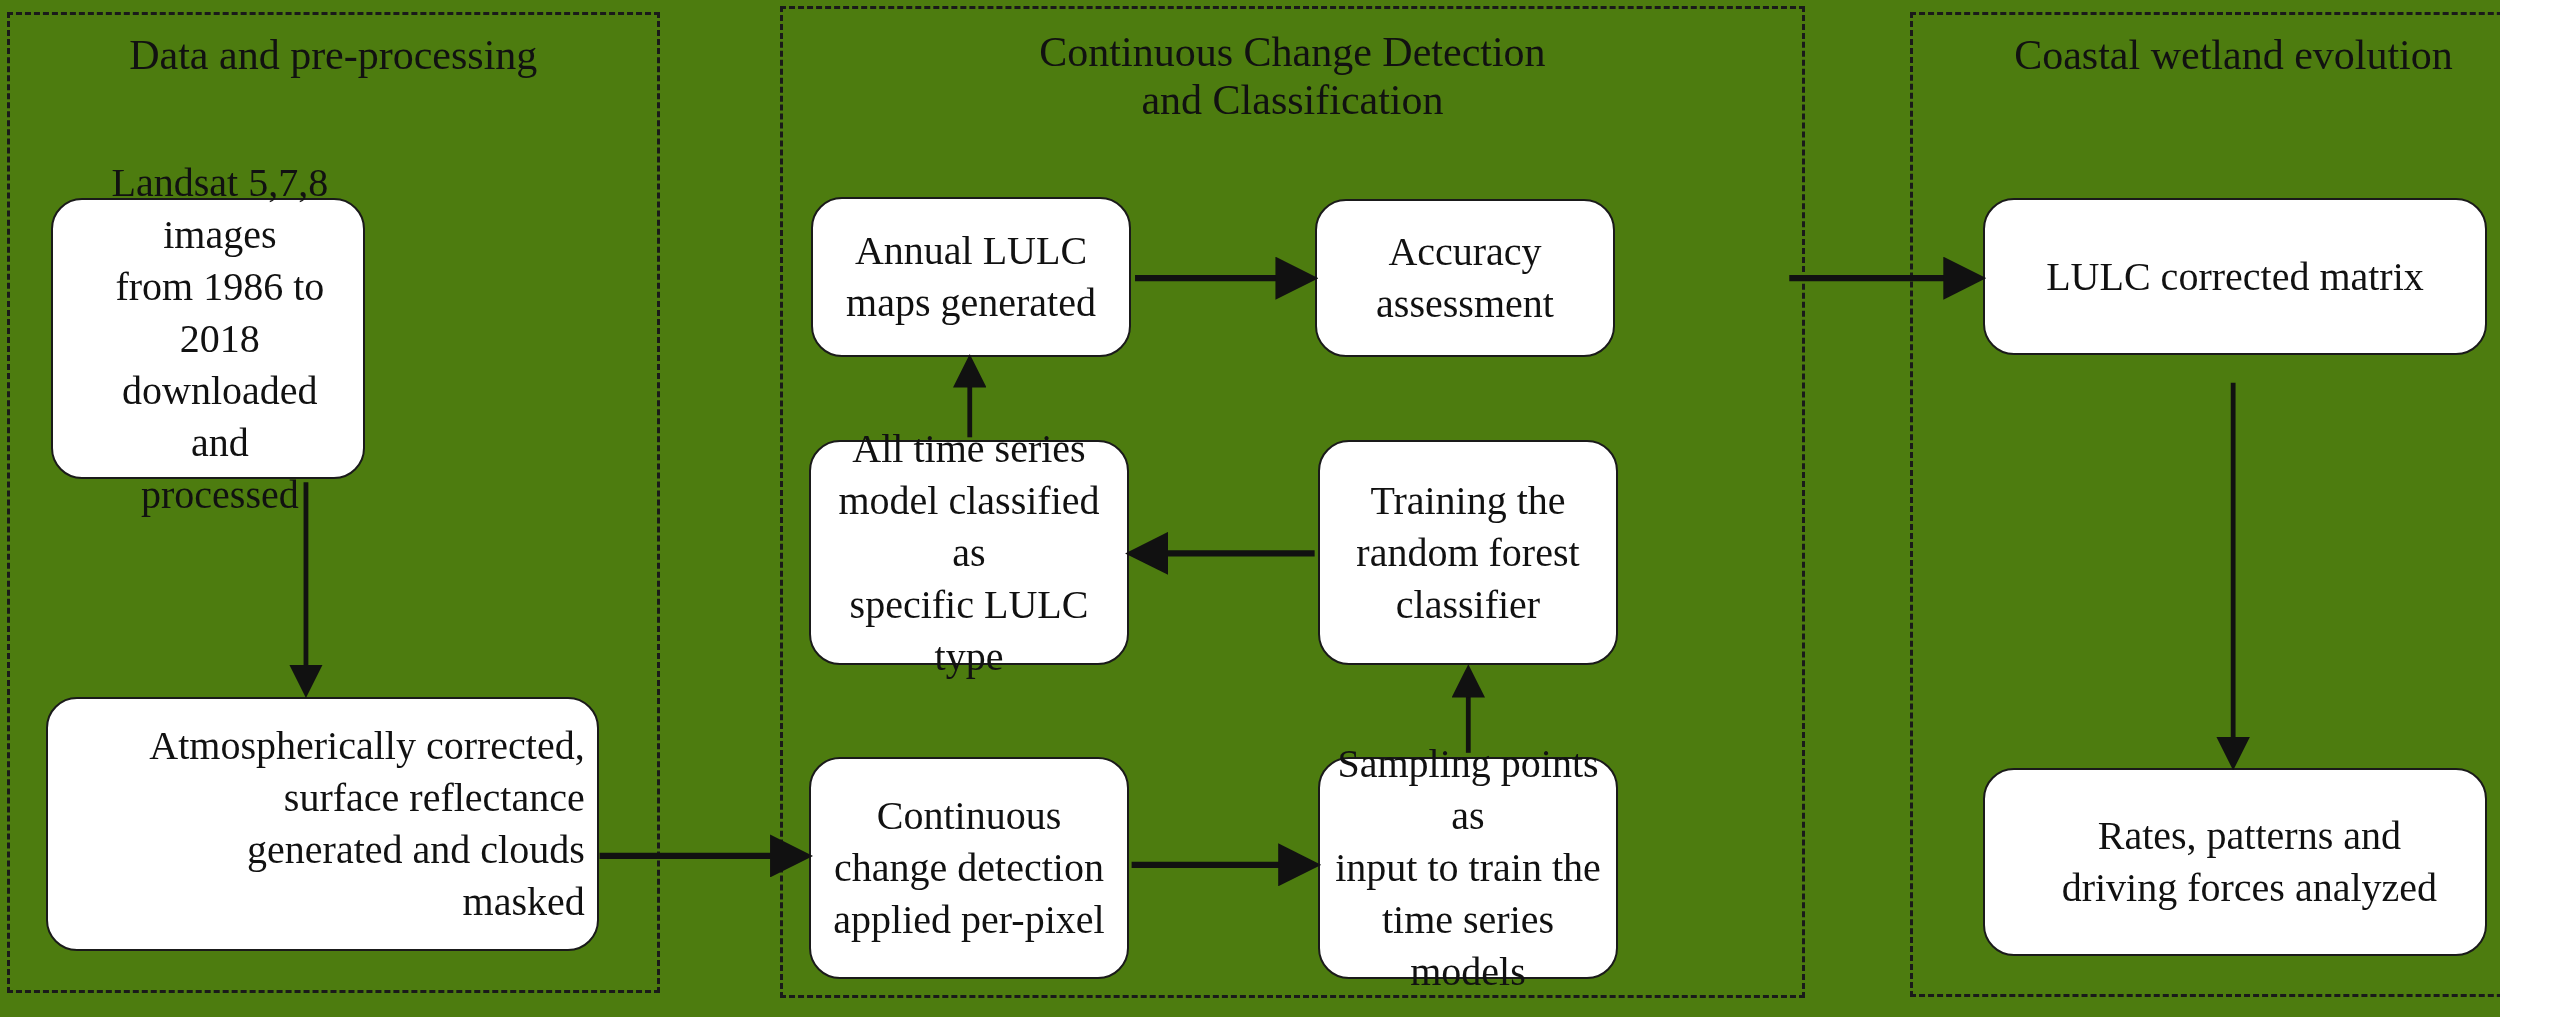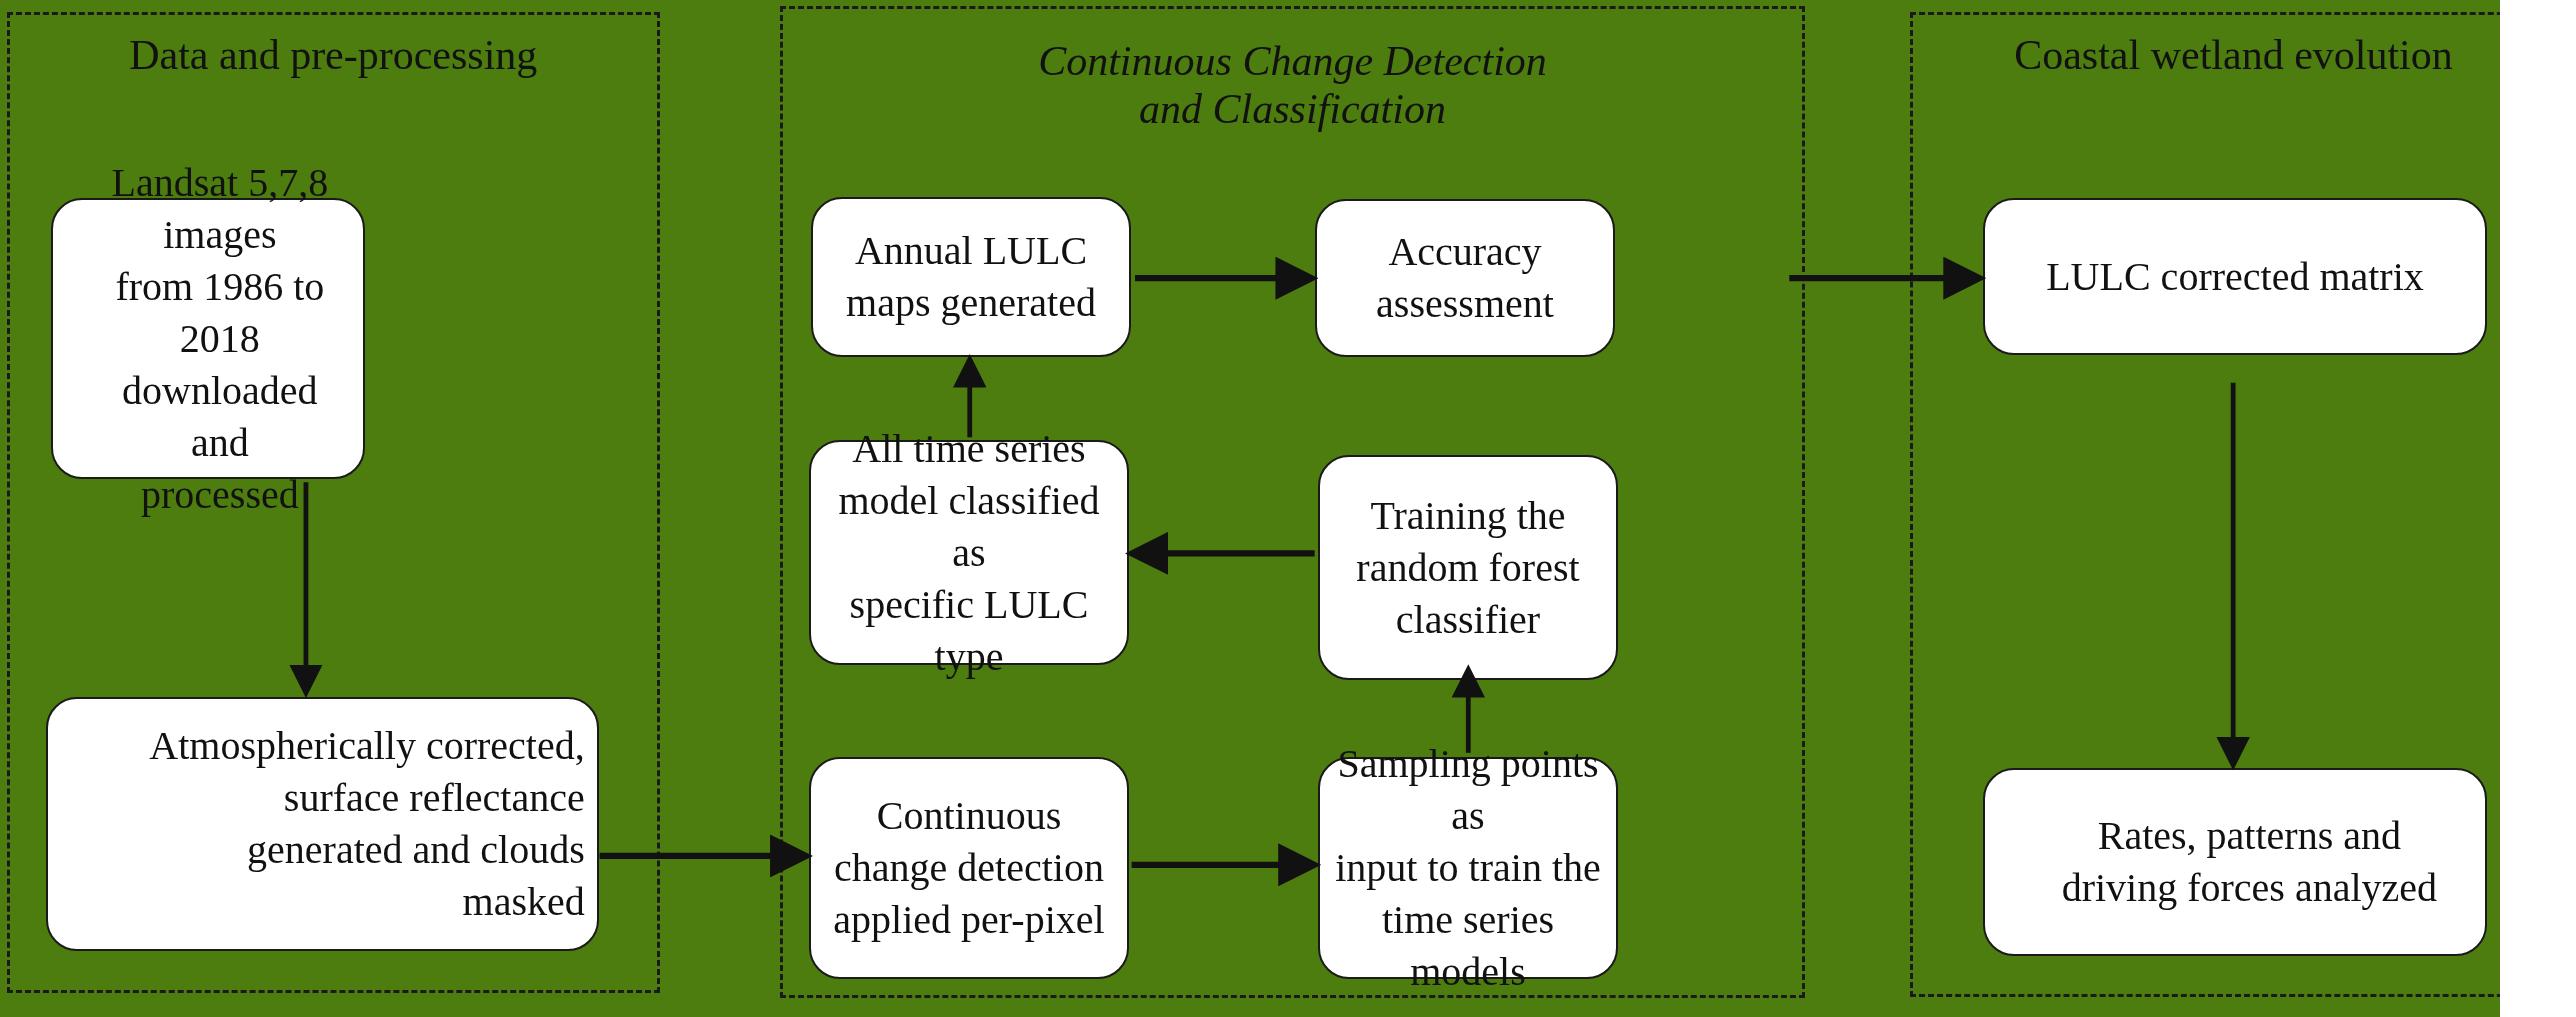--- a/index.html
+++ b/index.html
@@ -65,39 +65,39 @@
 </head>
 <body>
 
 <div id="canvas">
 
   <div class="panel" id="panel-0" style="left: 6.8px; top: 12.3px; width: 653px; height: 981px;"></div>
   <div class="panel" id="panel-1" style="left: 780px; top: 5.5px; width: 1025px; height: 992px;"></div>
   <div class="panel" id="panel-2" style="left: 1910px; top: 12.3px; width: 647px; height: 985px;"></div>
 
   <div class="panel-title" id="panel-title-0" style="left: 6.8px; top: 31px; width: 653px;">Data and pre-processing</div>
-  <div class="panel-title" id="panel-title-1" style="left: 780px; top: 37px; width: 1025px; font-style: italic;">Continuous Change Detection
+  <div class="panel-title" id="panel-title-1" style="left: 780px; top: 28px; width: 1025px;">Continuous Change Detection
 and Classification</div>
   <div class="panel-title" id="panel-title-2" style="left: 1910px; top: 31px; width: 647px;">Coastal wetland evolution</div>
 
   <div class="node" id="node-0" style="left: 51px; top: 198px; width: 314px; height: 281px; padding-left: 36px;"><span class="node-text">Landsat 5,7,8 images
 from 1986 to 2018
 downloaded and
 processed</span></div>
   <div class="node" id="node-1" style="left: 46px; top: 697px; width: 553px; height: 254px; text-align: right;"><span class="node-text">Atmospherically corrected,
 surface reflectance
 generated and clouds
 masked</span></div>
   <div class="node" id="node-2" style="left: 811px; top: 197px; width: 320px; height: 160px;"><span class="node-text">Annual LULC
 maps generated</span></div>
   <div class="node" id="node-3" style="left: 1315px; top: 199px; width: 300px; height: 158px;"><span class="node-text">Accuracy assessment</span></div>
   <div class="node" id="node-4" style="left: 809px; top: 440px; width: 320px; height: 225px;"><span class="node-text">All time series
 model classified as
 specific LULC type</span></div>
-  <div class="node" id="node-5" style="left: 1318px; top: 455px; width: 300px; height: 225px;"><span class="node-text">Training the
+  <div class="node" id="node-5" style="left: 1318px; top: 440px; width: 300px; height: 225px;"><span class="node-text">Training the
 random forest
 classifier</span></div>
   <div class="node" id="node-6" style="left: 809px; top: 757px; width: 320px; height: 222px;"><span class="node-text">Continuous
 change detection
 applied per-pixel</span></div>
   <div class="node" id="node-7" style="left: 1318px; top: 757px; width: 300px; height: 222px;"><span class="node-text">Sampling points as
 input to train the
 time series models</span></div>
   <div class="node" id="node-8" style="left: 1983px; top: 198px; width: 504px; height: 157px;"><span class="node-text">LULC corrected matrix</span></div>
   <div class="node" id="node-9" style="left: 1983px; top: 768px; width: 504px; height: 188px; padding-left: 41px;"><span class="node-text">Rates, patterns  and

